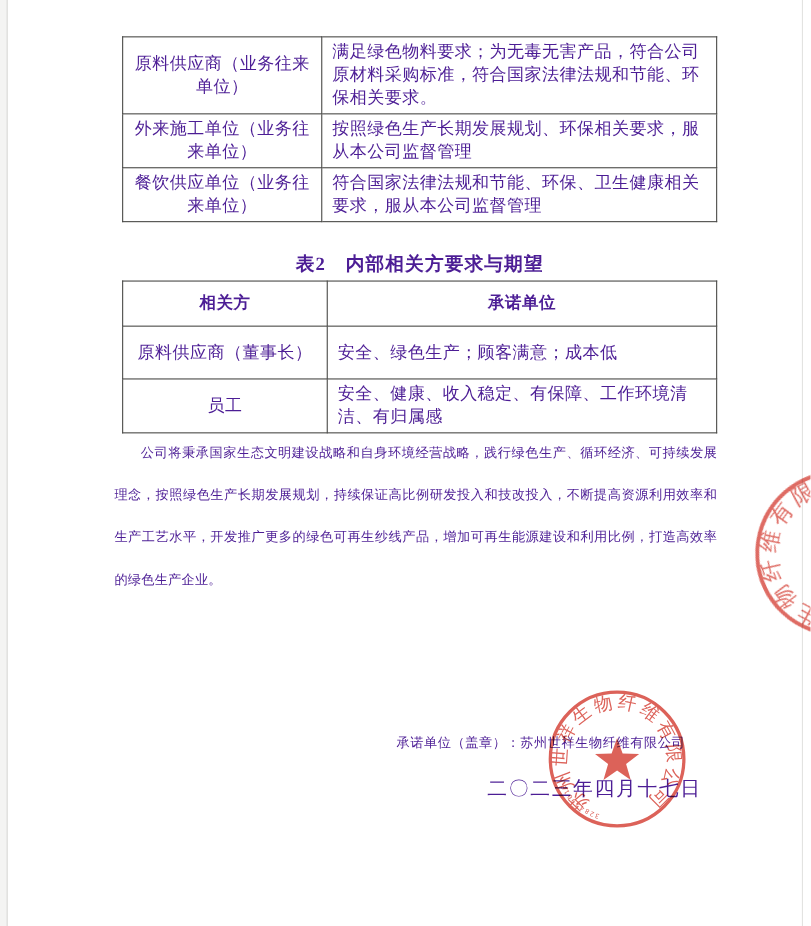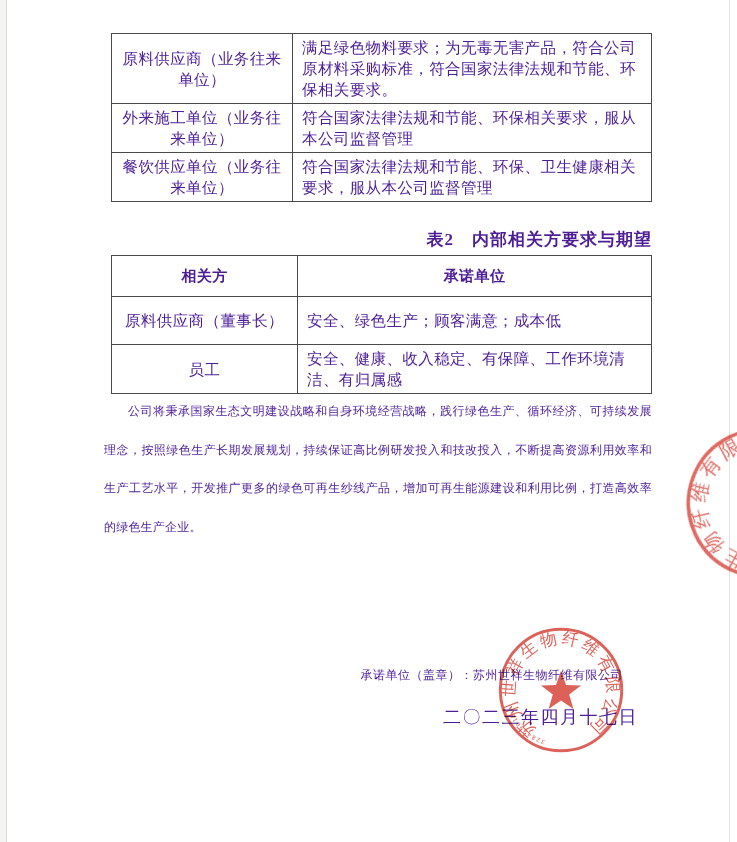--- a/index.html
+++ b/index.html
@@ -22,21 +22,21 @@
   #table-external{top:33px;}
   #table-external col.c1{width:181px;}
   #table-internal{top:255px;}
   #table-internal col.c1{width:186px;}
   tr.h59{height:59px;} tr.h45{height:45px;} tr.h44{height:44px;}
   tr.h41{height:41px;} tr.h48{height:48px;}
   #table-internal th{font-weight:bold;text-align:center;font-size:15px;}
 
   .caption{
     position:absolute;left:111px;top:227px;width:541px;height:26px;
-    text-align:right;font-weight:bold;font-size:17px;letter-spacing:1px;line-height:26px;
+    text-align:center;font-weight:bold;font-size:17px;letter-spacing:1px;line-height:26px;
   }
   .para{
     position:absolute;left:104px;top:392px;width:548px;
     font-size:12px;letter-spacing:.2px;line-height:38.6px;
     text-align:justify;text-indent:2em;
   }
   .sig-line{
     position:absolute;right:114px;top:667px;
     font-size:12px;letter-spacing:.5px;white-space:nowrap;
   }
@@ -62,21 +62,21 @@
         <col class="c1">
         <col>
       </colgroup>
     <tbody>
         <tr class="h59">
       <td class="party">原料供应商（业务往来单位）</td>
       <td class="req">满足绿色物料要求；为无毒无害产品，符合公司原材料采购标准，符合国家法律法规和节能、环保相关要求。</td>
     </tr>
     <tr class="h45">
       <td class="party">外来施工单位（业务往来单位）</td>
-      <td class="req">符合国家法律法规和节能、环保相关要求，服从本公司监督管理</td>
+      <td class="req">按照绿色生产长期发展规划、环保相关要求，服从本公司监督管理</td>
     </tr>
     <tr class="h44">
       <td class="party">餐饮供应单位（业务往来单位）</td>
       <td class="req">符合国家法律法规和节能、环保、卫生健康相关要求，服从本公司监督管理</td>
     </tr>
   </tbody>
     </table>
 
   <div class="caption">表2　内部相关方要求与期望</div>
 

